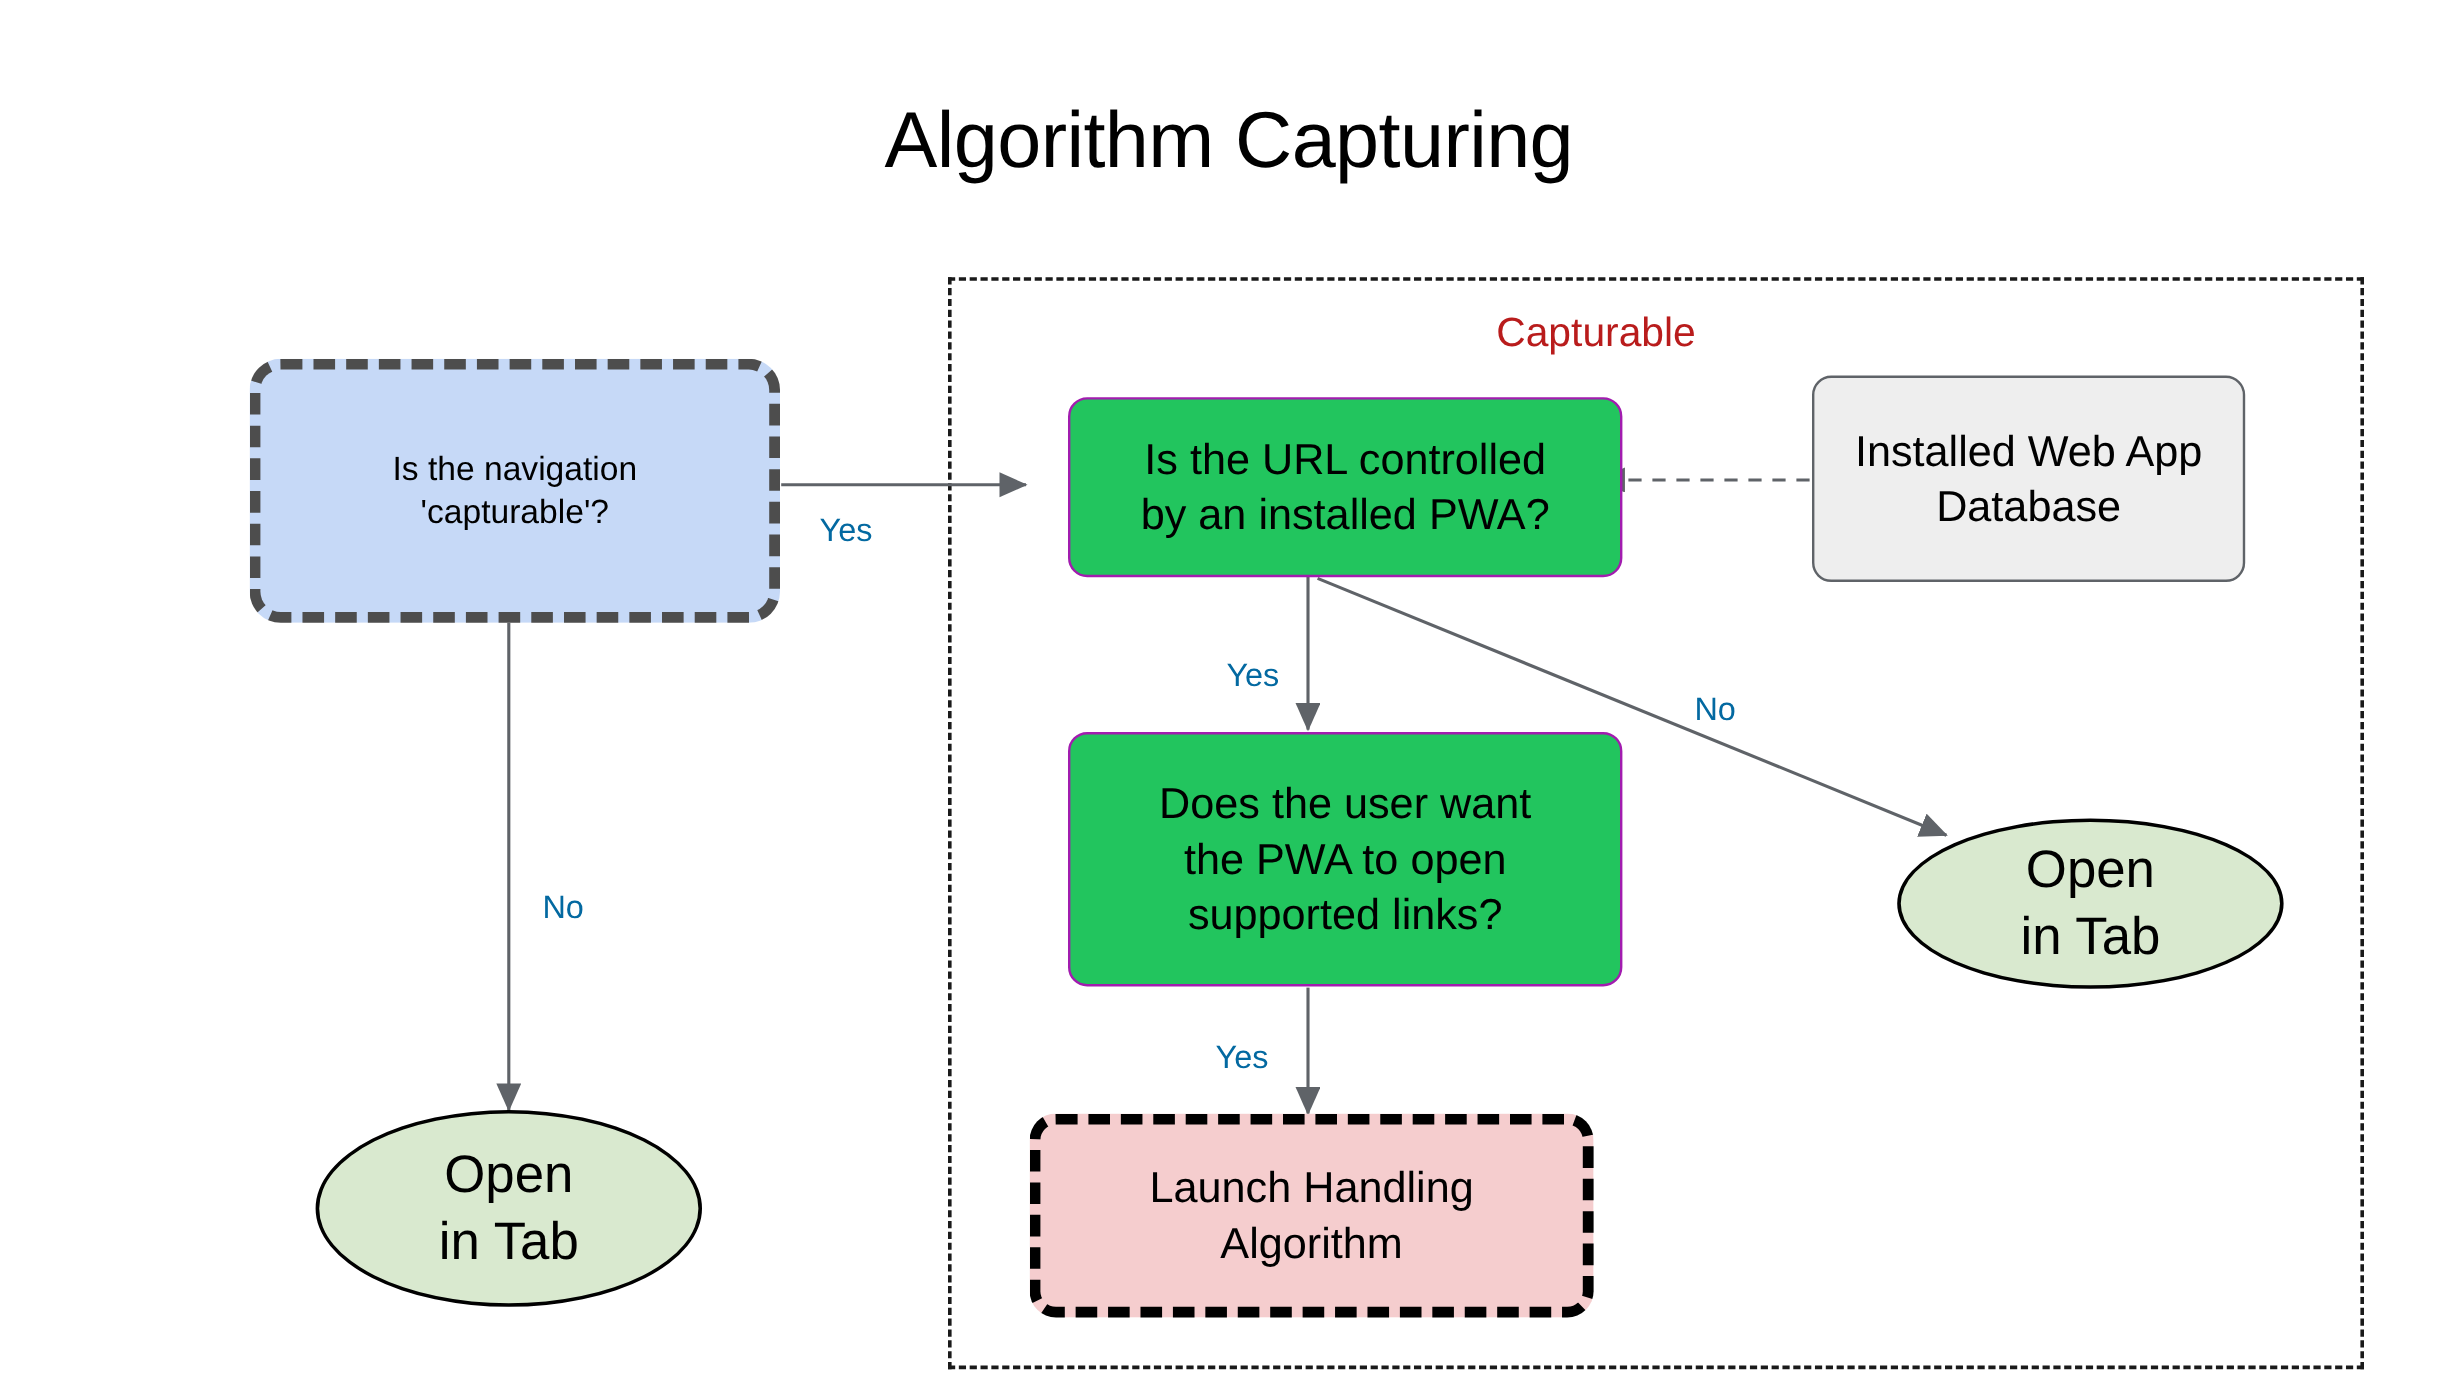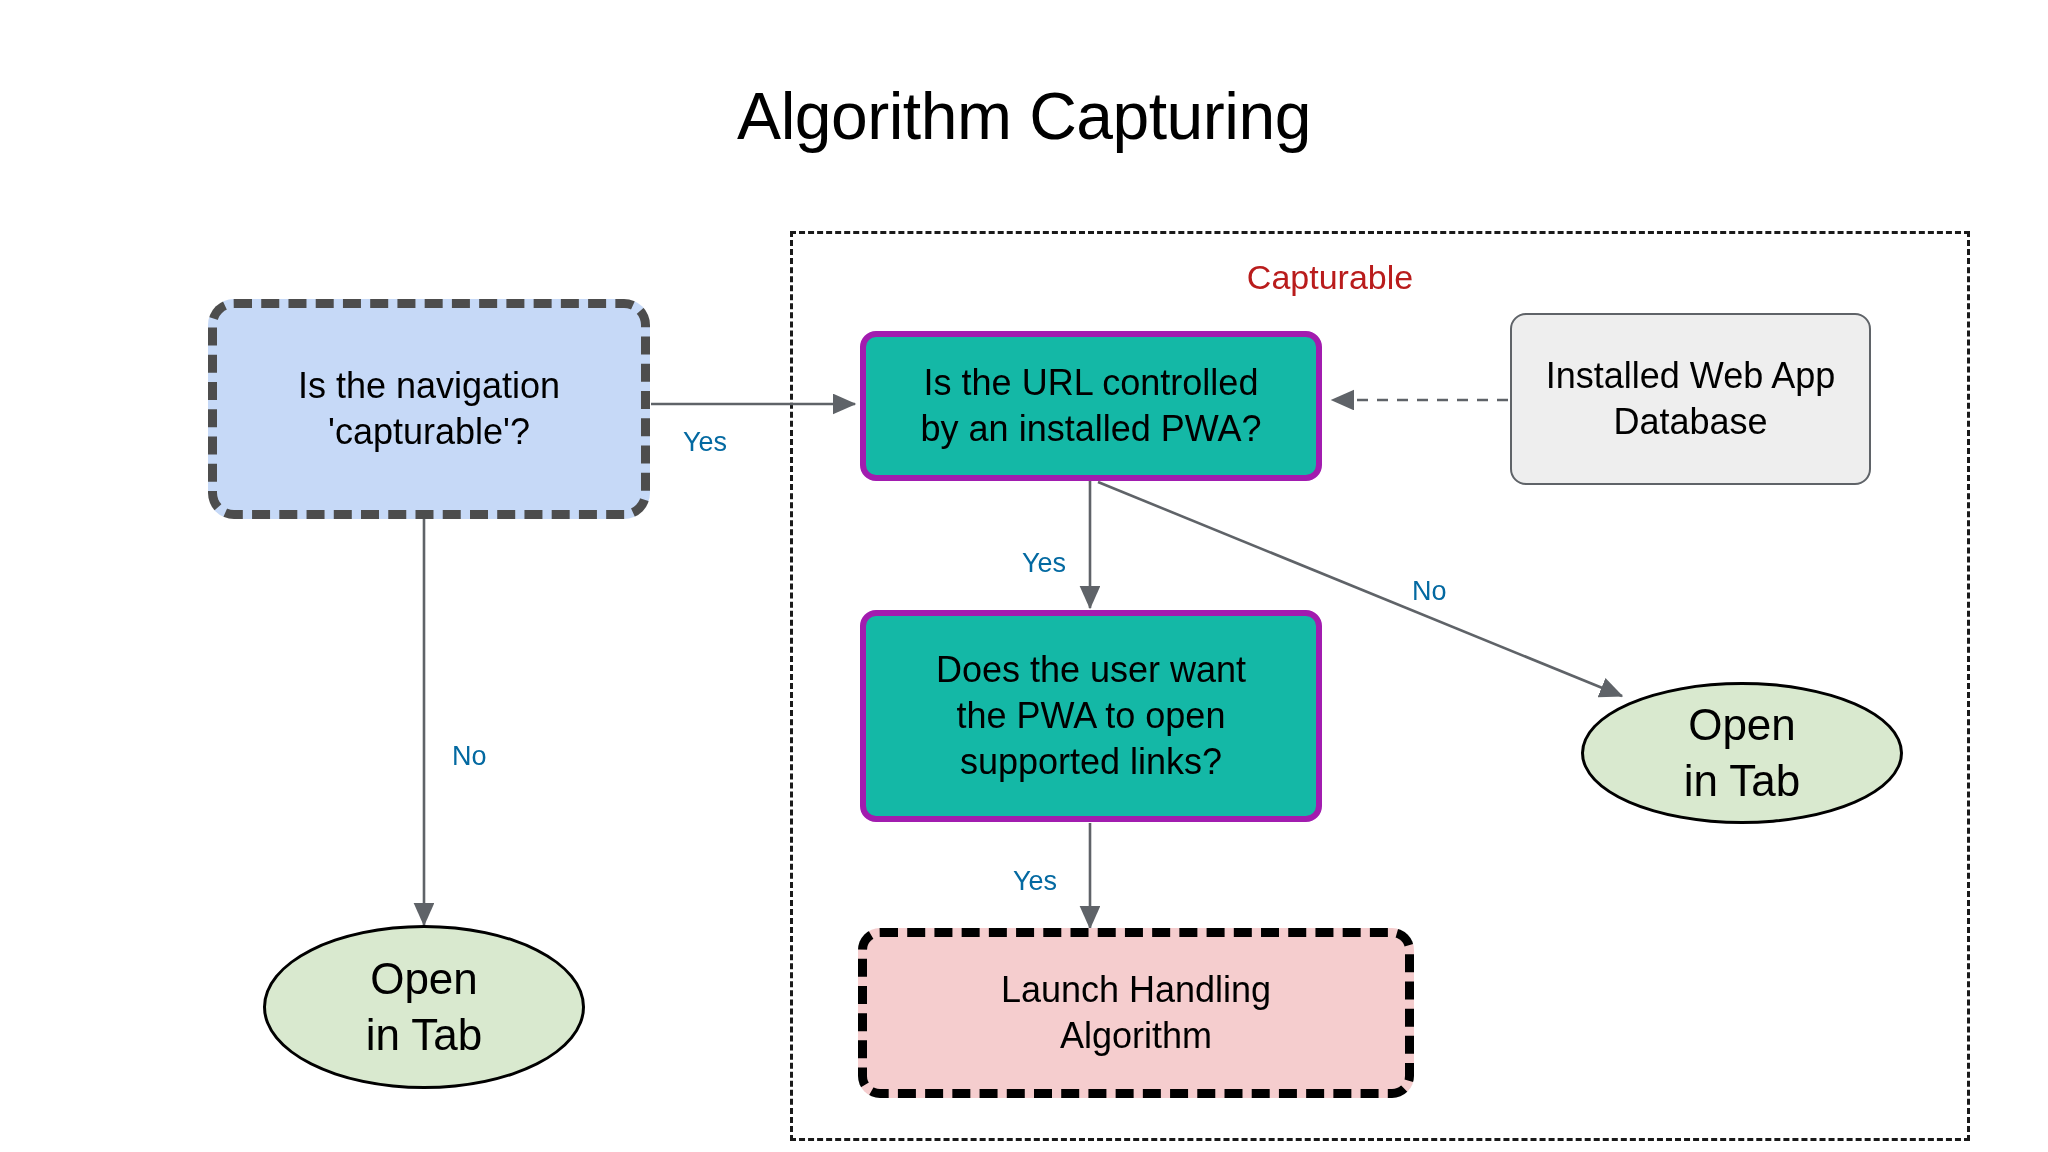--- a/index.html
+++ b/index.html
@@ -68,30 +68,31 @@
     left: 1160px;
     top: 258px;
     width: 340px;
     text-align: center;
     font-size: 34px;
     color: #b91c1c;
   }
 
   
   .box-blue {
-    background: #14b8a6;
-    border: 6px solid #a21caf;
+    background: #22c55e;
+    border: 2px solid #a21caf;
     border-radius: 16px;
     font-size: 36px;
+    margin-left: 30px;
   }
   .box-blue-dashed {
     background: #c6d9f7;
     border: 9px dashed #4d4d4d;
     border-radius: 26px;
-    font-size: 36px;
+    font-size: 28px;
   }
   .box-gray {
     background: #eeeeee;
     border: 2px solid #5f6368;
     border-radius: 16px;
     font-size: 36px;
   }
   .box-pink-dashed {
     background: #f5cdce;
     border: 9px dashed #000000;
@@ -170,21 +171,21 @@
   <div class="node box-blue" style="left:860px; top:331px; width:462px; height:150px;">Is the URL controlled
 by an installed PWA?</div>
 
   <div class="node box-gray" style="left:1510px; top:313px; width:361px; height:172px;">Installed Web App
 Database</div>
 
   <div class="node box-blue" style="left:860px; top:610px; width:462px; height:212px;">Does the user want
 the PWA to open
 supported links?</div>
 
-  <div class="node box-pink-dashed" style="left:858px; top:928px; width:556px; height:170px;">Launch Handling
+  <div class="node box-pink-dashed" style="left:858px; top:928px; width:470px; height:170px;">Launch Handling
 Algorithm</div>
 
   <div class="node ellipse-green" style="left:263px; top:925px; width:322px; height:164px;">Open
 in Tab</div>
 
   <div class="node ellipse-green" style="left:1581px; top:682px; width:322px; height:142px;">Open
 in Tab</div>
 
   <div class="edge-label" style="left:683px; top:427px;">Yes</div>
 

